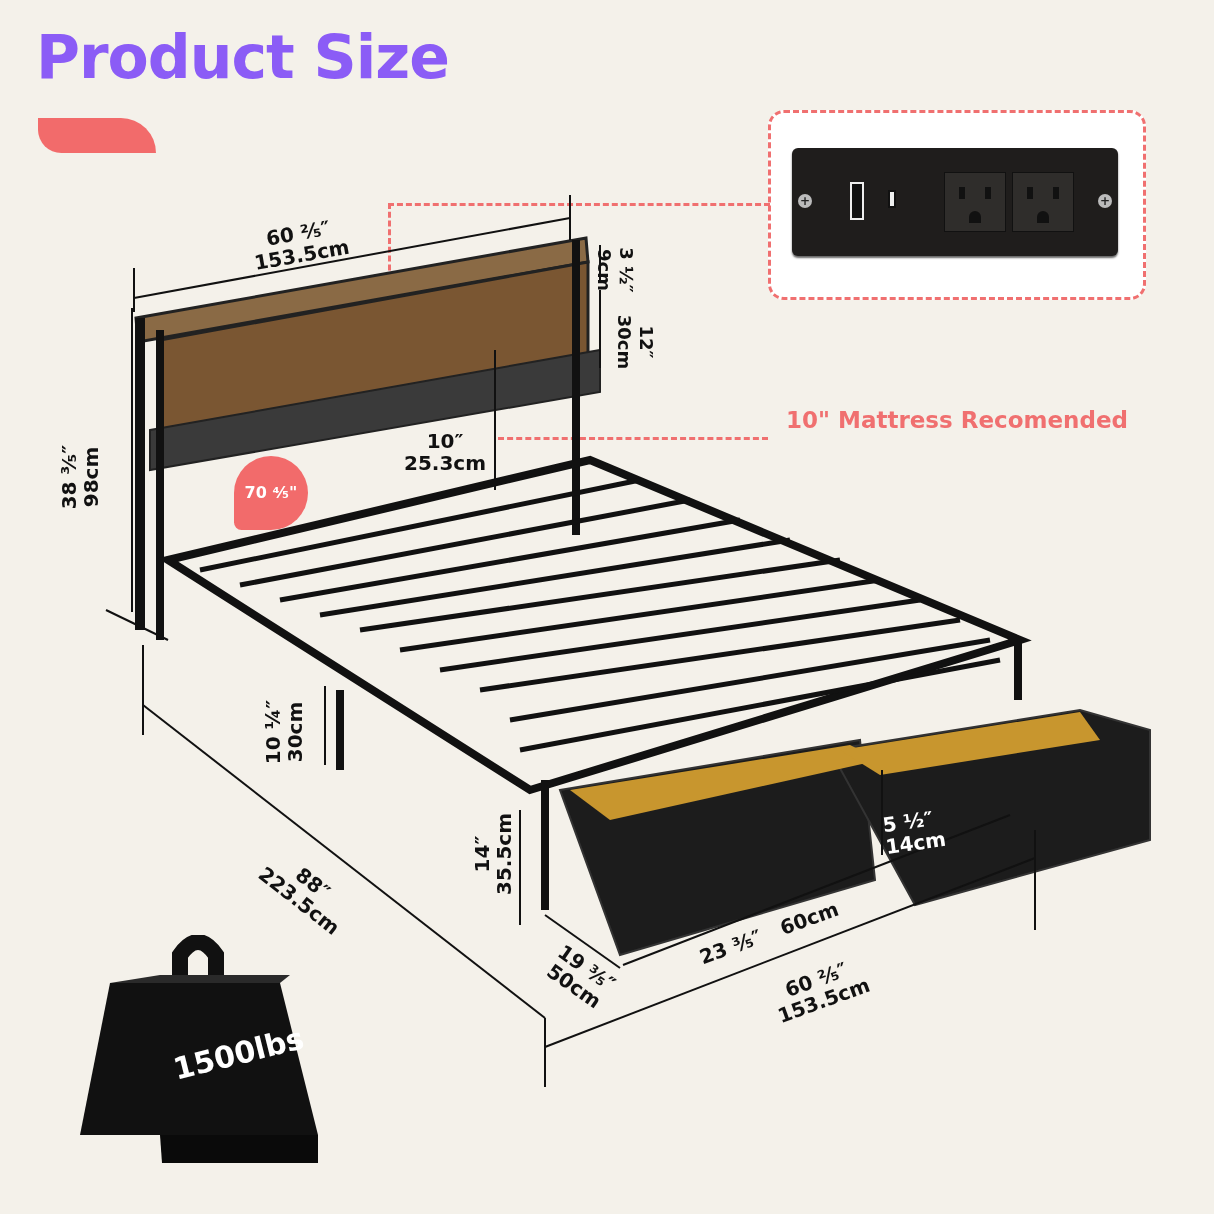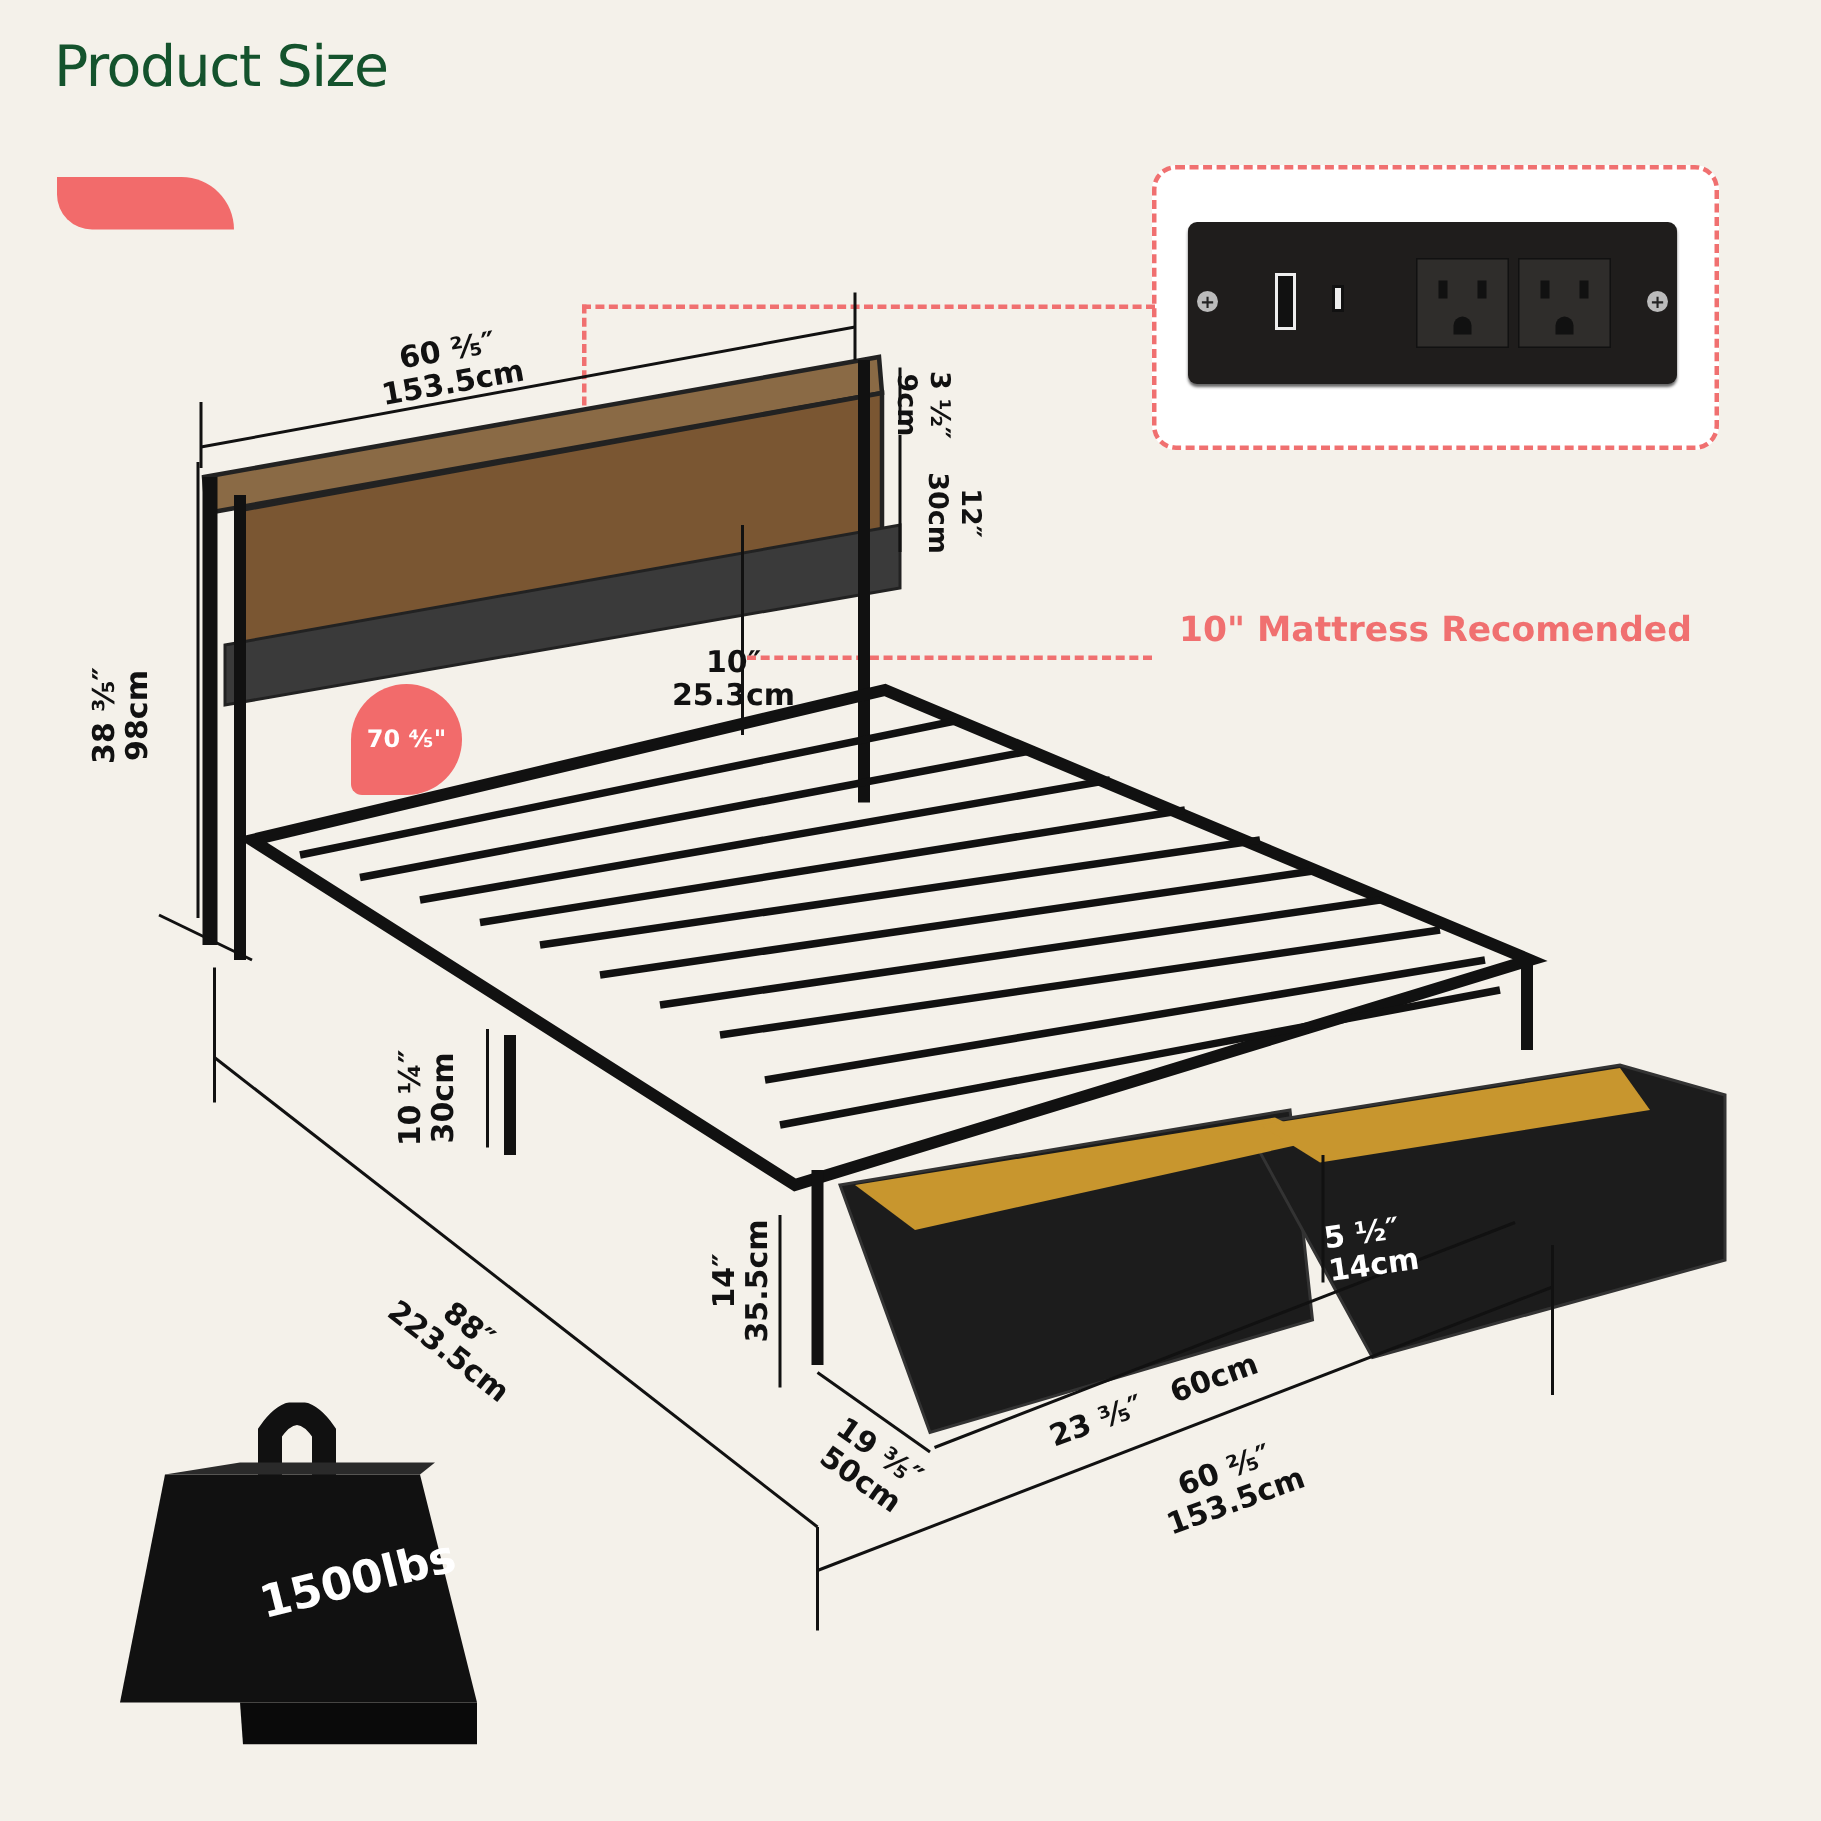--- a/index.html
+++ b/index.html
@@ -1,18 +1,18 @@
 <!DOCTYPE html>
 <html><head>
 <meta charset="utf-8">
 <style>
   html,body{margin:0;padding:0;}
   body{width:1214px;height:1214px;background:#f4f1ea;position:relative;overflow:hidden;font-family:"DejaVu Sans","Liberation Sans",sans-serif;}
   .abs{position:absolute;}
-  .title{left:36px;top:22px;font-size:38px;font-weight:normal;color:#14532d;letter-spacing:-1px;}
+  .title{left:36px;top:22px;font-size:60px;font-weight:bold;color:#8b5cf6;letter-spacing:-1px;}
   .accent{left:38px;top:118px;width:118px;height:35px;background:#f26b6b;border-radius:0 60px 0 40px;}
   .dim{font-weight:bold;color:#111;font-size:20px;line-height:22px;text-align:center;white-space:nowrap;}
   .callout{left:768px;top:110px;width:372px;height:184px;border:3px dashed #f07070;border-radius:16px;background:#fff;}
   .outlet-plate{left:792px;top:148px;width:326px;height:108px;background:#1f1d1c;border-radius:6px;box-shadow:0 2px 2px #666;}
   .screw{width:14px;height:14px;border-radius:50%;background:#bbb;color:#222;font-size:12px;line-height:14px;text-align:center;font-weight:bold;}
   .usb-a{width:10px;height:34px;background:#111;border:2px solid #eee;}
   .usb-c{width:4px;height:14px;background:#eee;border:2px solid #111;}
   .socket{width:60px;height:58px;background:#2f2d2b;border:1px solid #111;}
   .slot{width:6px;height:12px;background:#111;}
   .ground{width:12px;height:12px;background:#111;border-radius:6px 6px 0 0;}
@@ -115,21 +115,21 @@
   <div>9cm</div>
 </div>
 <div class="abs dim" style="left:608px;top:320px;transform:rotate(90deg);font-size:18px;">
   <div>12″</div>
   <div>30cm</div>
 </div>
 <div class="abs dim" style="left:48px;top:455px;transform:rotate(-90deg);">
   <div>38 ³⁄₅″</div>
   <div>98cm</div>
 </div>
-<div class="abs dim" style="left:404px;top:430px;margin-left:44px;">
+<div class="abs dim" style="left:404px;top:430px;">
   <div>10″</div>
   <div>25.3cm</div>
 </div>
 <div class="abs badge">70 ⁴⁄₅"</div>
 <div class="abs dim" style="left:252px;top:710px;transform:rotate(-90deg);">
   <div>10 ¼″</div>
   <div>30cm</div>
 </div>
 <div class="abs dim" style="left:258px;top:870px;transform:rotate(38deg);">
   <div>88″</div>

